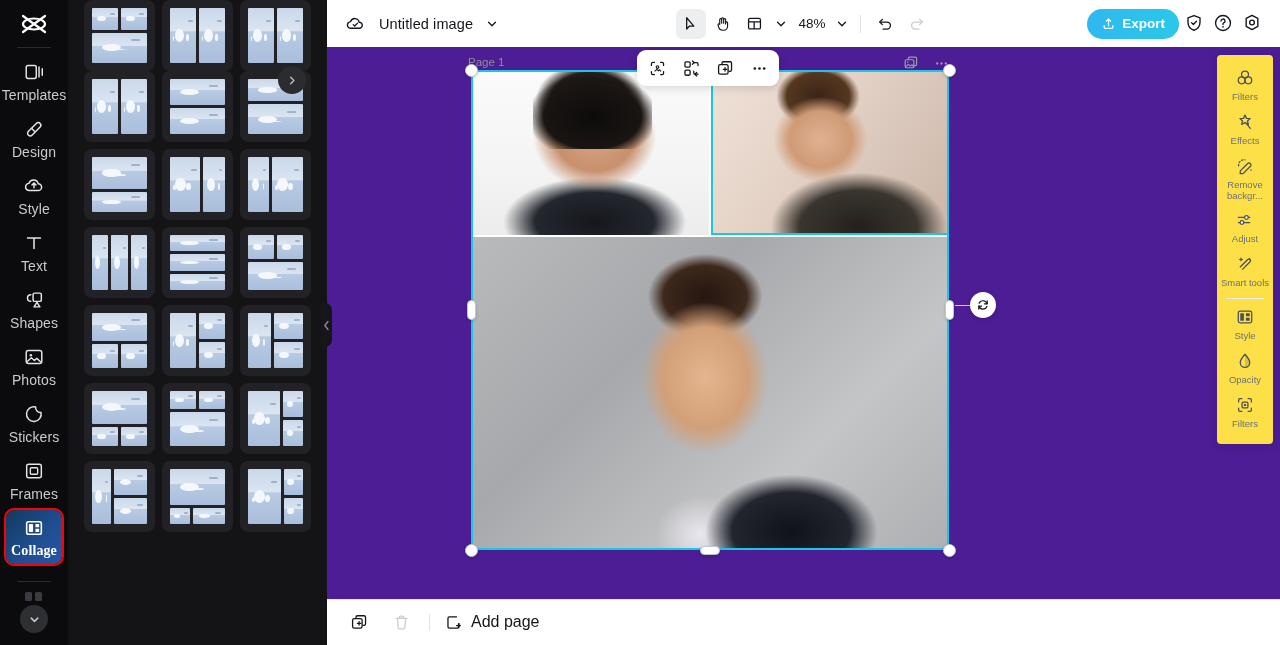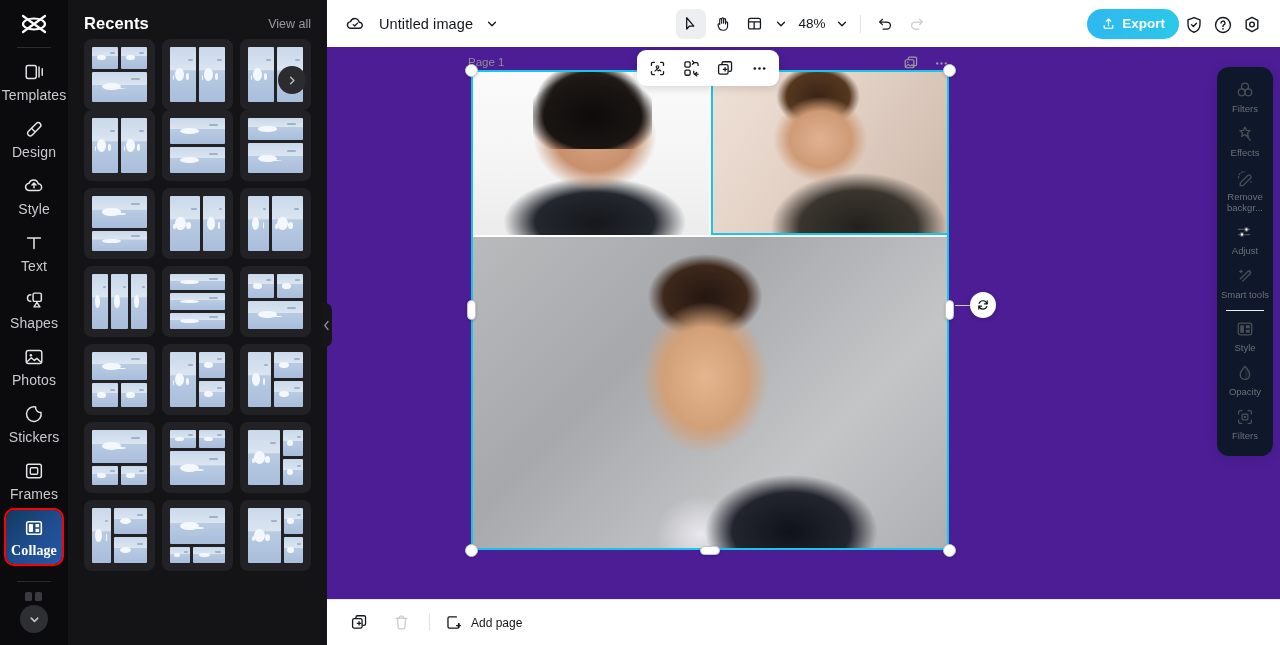--- a/index.html
+++ b/index.html
@@ -96,21 +96,21 @@
     position:absolute; left:50%; transform:translateX(-50%);
     display:flex; align-items:center; gap:2px;
   }
   .tb-btn {
     width:30px; height:30px; border-radius:7px; display:flex; align-items:center;
     justify-content:center; cursor:pointer; background:transparent;
   }
   .tb-btn.sel { background:#eceef0; }
   .tb-zoom { font-size:13.5px; color:#13161a; margin-left:7px; min-width:32px; }
   .tb-div { width:1px; height:18px; background:#dfe1e4; margin:0 7px; }
-  .tb-right { margin-left:auto; display:flex; align-items:flex-end; gap:1px; }
+  .tb-right { margin-left:auto; display:flex; align-items:flex-start; gap:1px; }
   .export-btn {
     height:30px; padding:0 14px; border-radius:15px; border:none; cursor:pointer;
     background:linear-gradient(90deg,#2fb8f0 0%,#2bc8e8 100%);
     color:#fff; font-size:13.5px; font-weight:600; display:flex; align-items:center; gap:6px;
     font-family:"Liberation Sans", sans-serif;
   }
   .ic-btn { width:28px; height:28px; display:flex; align-items:center; justify-content:center; cursor:pointer; }
 
   .canvas-wrap { flex:1; background:#4c1d95; position:relative; overflow:hidden; }
   .page-label { position:absolute; left:141px; top:9px; font-size:11.5px; color:#8b9096; }
@@ -179,28 +179,28 @@
     box-shadow:0 1px 5px rgba(0,0,0,.2); display:flex; align-items:center;
     justify-content:center; z-index:14; cursor:pointer;
   }
 
   
   .bottombar {
     height:46px; flex:0 0 46px; background:#fff; border-top:1px solid #e6e8eb;
     display:flex; align-items:center; padding:0 18px; gap:14px;
   }
   .bb-div { width:1px; height:17px; background:#e0e2e5; }
-  .addpage { display:flex; align-items:center; gap:8px; cursor:pointer; font-size:12px; color:#13161a; }
+  .addpage { display:flex; align-items:flex-start; gap:8px; cursor:pointer; font-size:16px; color:#13161a; }
   .bb-right { margin-left:auto; display:flex; align-items:center; gap:12px; }
   .pagecount { font-size:13px; color:#13161a; min-width:26px; text-align:center; }
 
   
   .rightpanel {
-    position:absolute; right:7px; top:67px; width:56px;
-    background:#0f172a; border-radius:12px; box-shadow:0 2px 12px rgba(16,24,40,.13);
+    position:absolute; right:7px; top:55px; width:56px;
+    background:#fde047; border-radius:4px; box-shadow:0 2px 12px rgba(16,24,40,.13);
     padding:8px 0 10px; display:flex; flex-direction:column; align-items:center; z-index:25;
   }
   .rp-item {
     width:52px; min-height:44px; display:flex; flex-direction:column; align-items:center;
     justify-content:center; gap:4px; cursor:pointer; padding:5px 0 4px;
   }
   .rp-item .lbl { font-size:9.5px; color:#6b7177; line-height:1.12; text-align:center; max-width:50px; }
   .rp-sep { width:38px; height:1px; background:#ebedf0; margin:5px 0 3px; }
 </style>
 </head>
@@ -301,24 +301,20 @@
       </svg>
       <div class="rail-collapse">
         <svg width="13" height="13" viewBox="0 0 14 14" fill="none">
           <path d="m3.5 5.5 3.5 3.5 3.5-3.5" stroke="#c5c6ca" stroke-width="1.6" stroke-linecap="round" stroke-linejoin="round"></path>
         </svg>
       </div>
     </div>
   </div>
 
   <div class="panel">
-    <div class="panel-head">
-      <span class="panel-title">Recents</span>
-      <span class="panel-viewall">View all</span>
-    </div>
 
     <div class="grid">
 
       <div class="thumb">
         <div class="thumb-inner" style="grid-template-columns:1fr 1fr; grid-template-rows:1fr 1.4fr;">
           <div class="cell"></div>
           <div class="cell"></div>
           <div class="cell" style="grid-column:1/3"></div>
         </div>
       </div>

